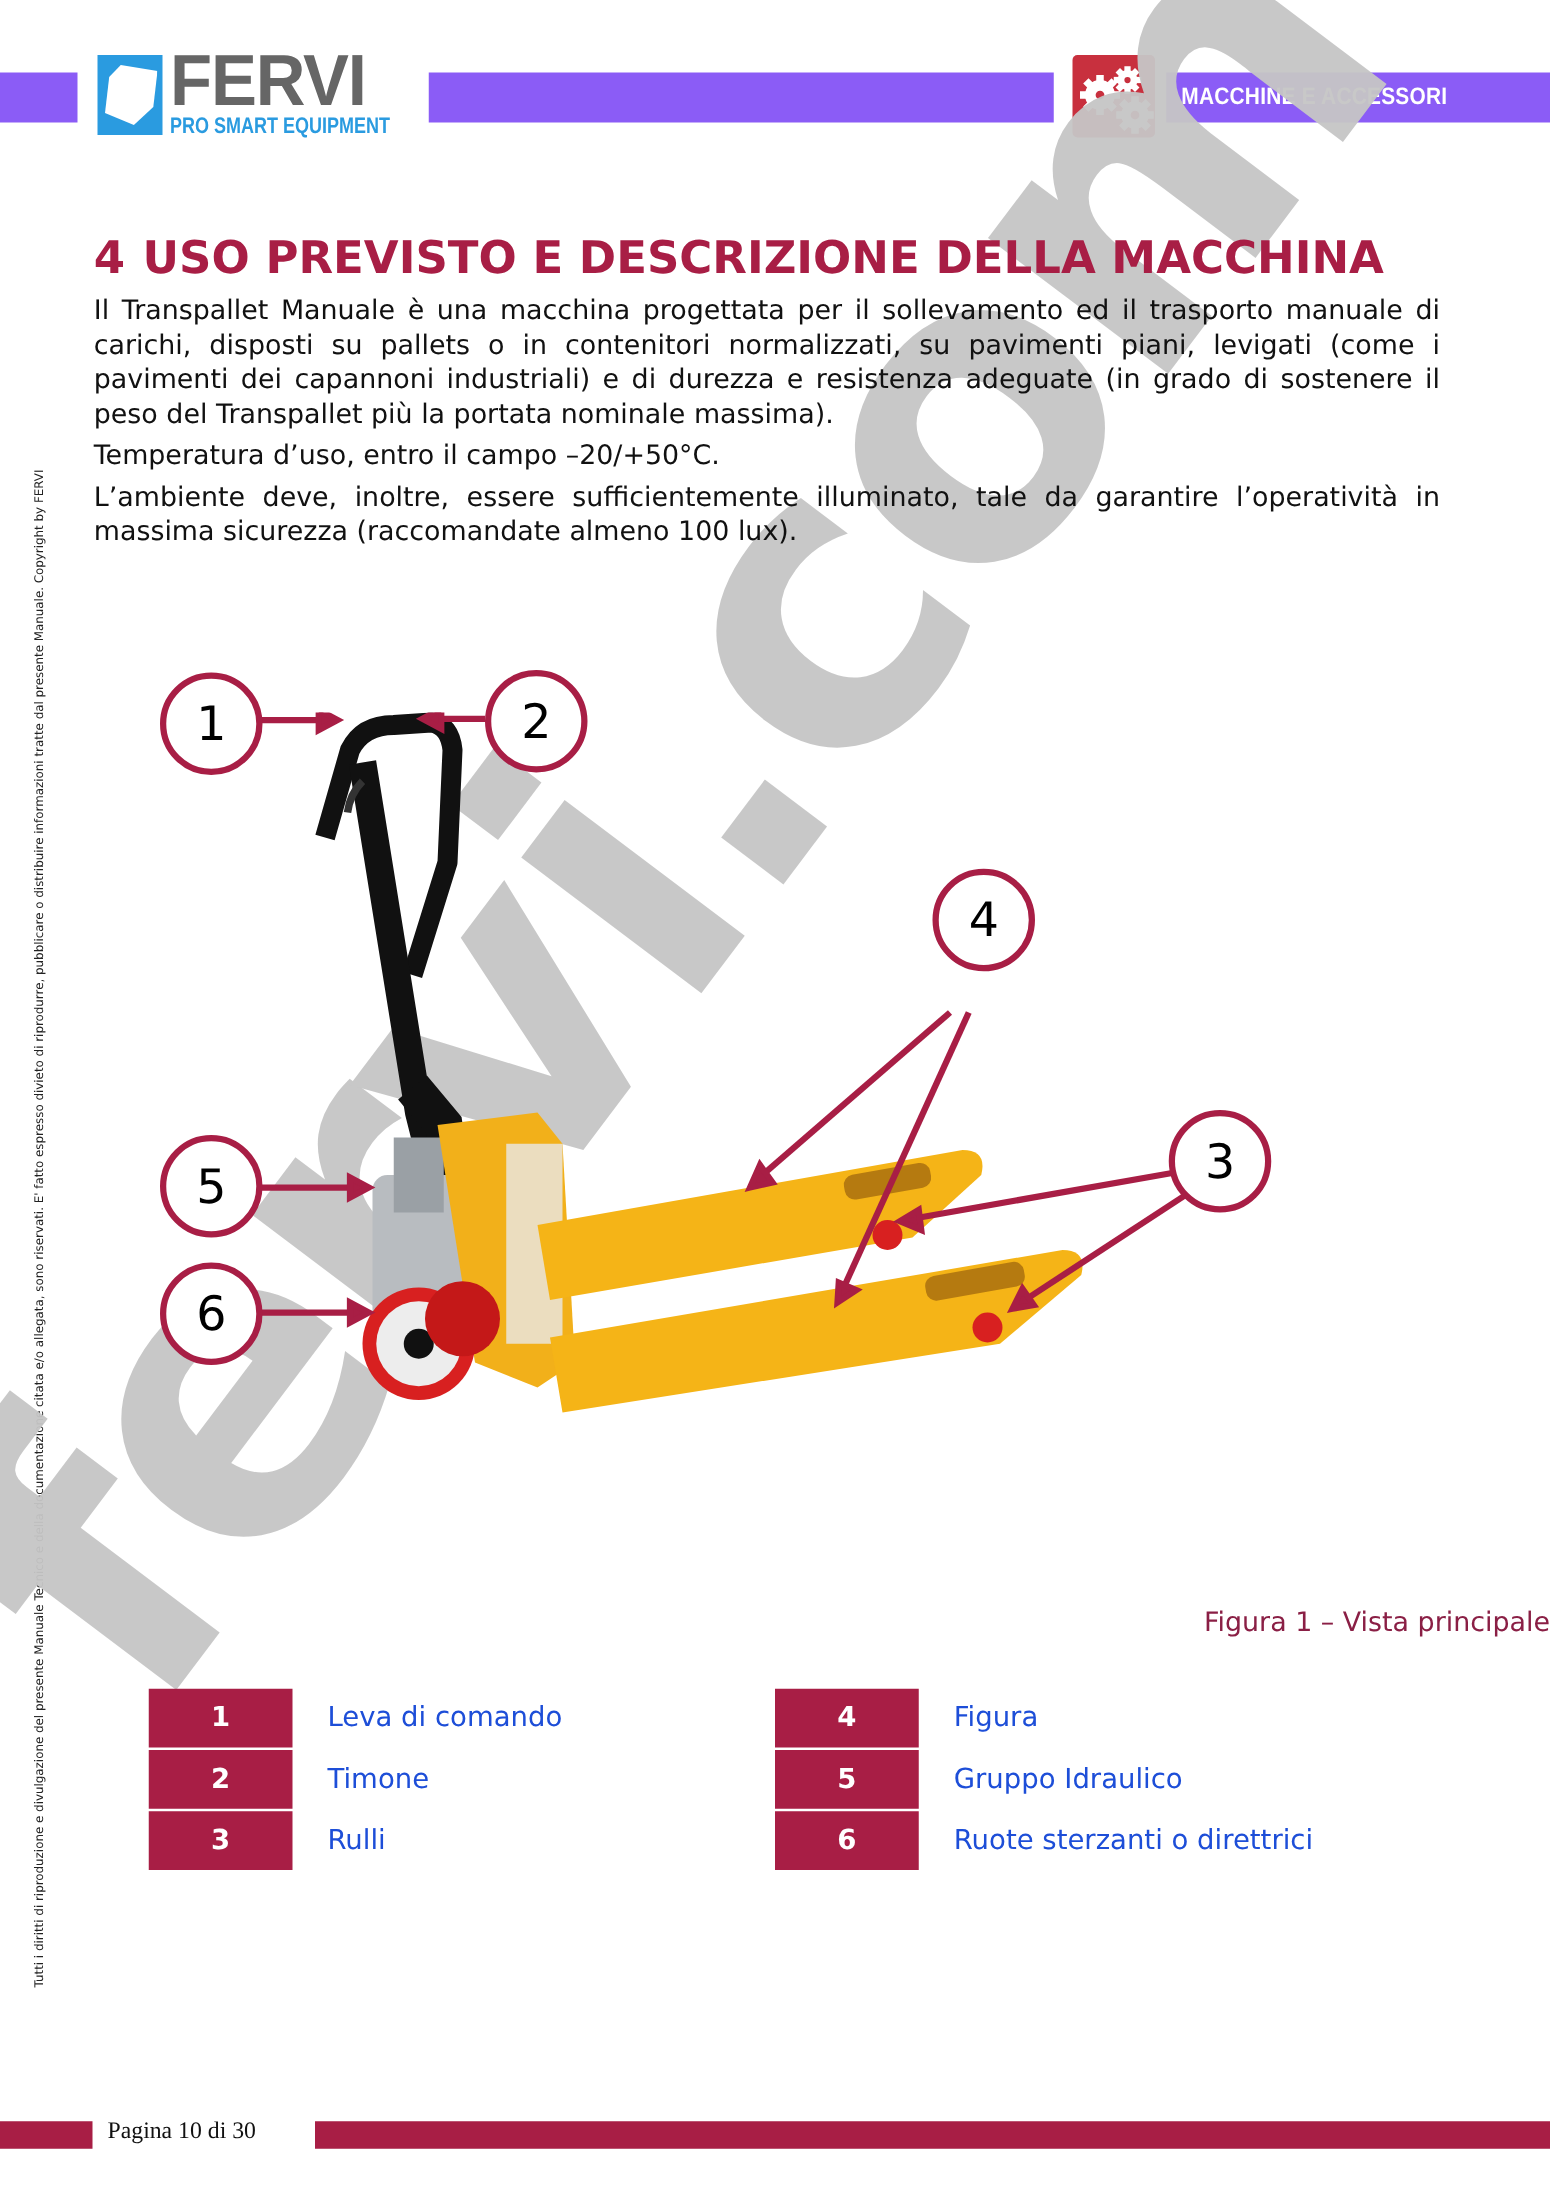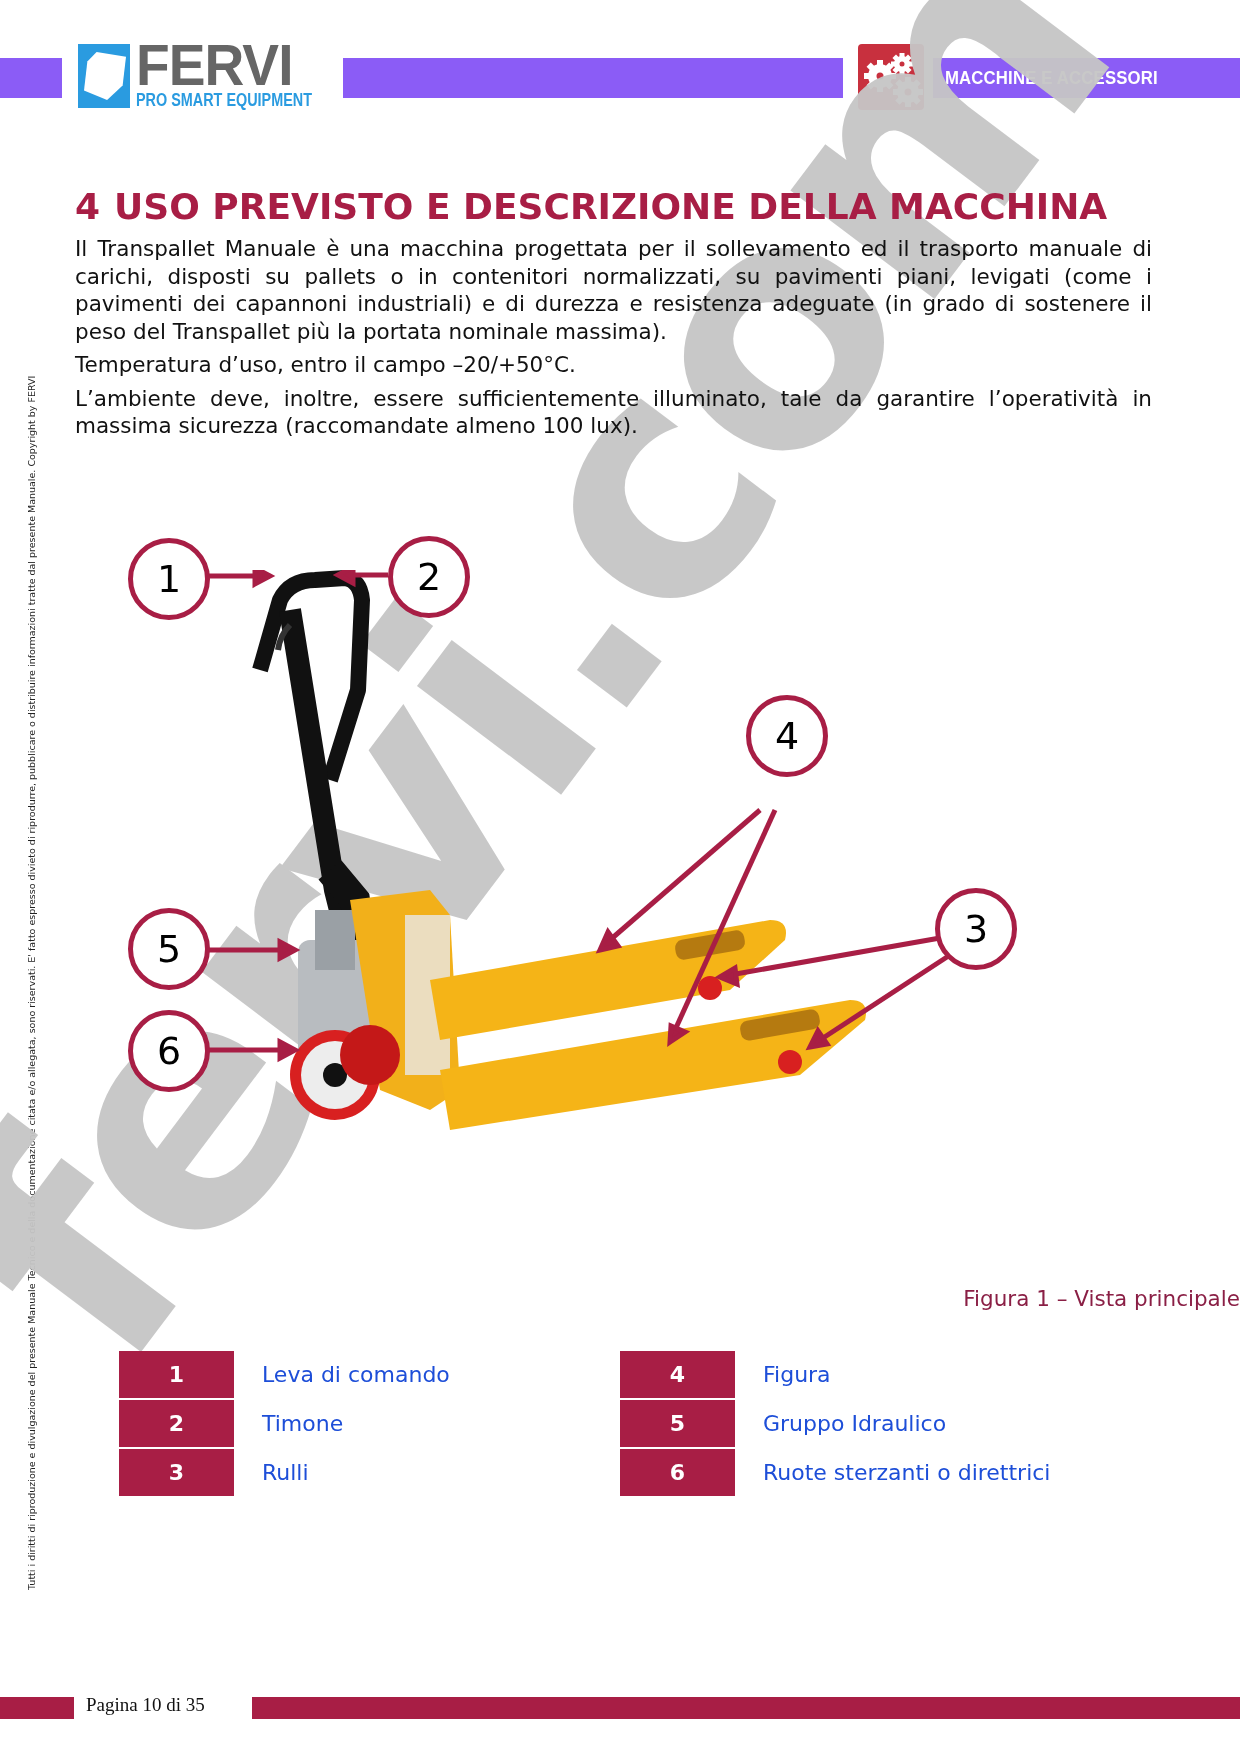--- a/index.html
+++ b/index.html
@@ -195,14 +195,14 @@
     <div class="legend-num">5</div>
     <div class="legend-label">Gruppo Idraulico</div>
   </div>
   <div class="legend-row">
     <div class="legend-num">6</div>
     <div class="legend-label">Ruote sterzanti o direttrici</div>
   </div>
 </div>
 
 <div class="ftr-bar ftr-left"></div>
-<div class="ftr-page">Pagina 10 di 35</div>
+<div class="ftr-page">Pagina 10 di 30</div>
 <div class="ftr-bar ftr-right"></div>
 
 </body></html>

